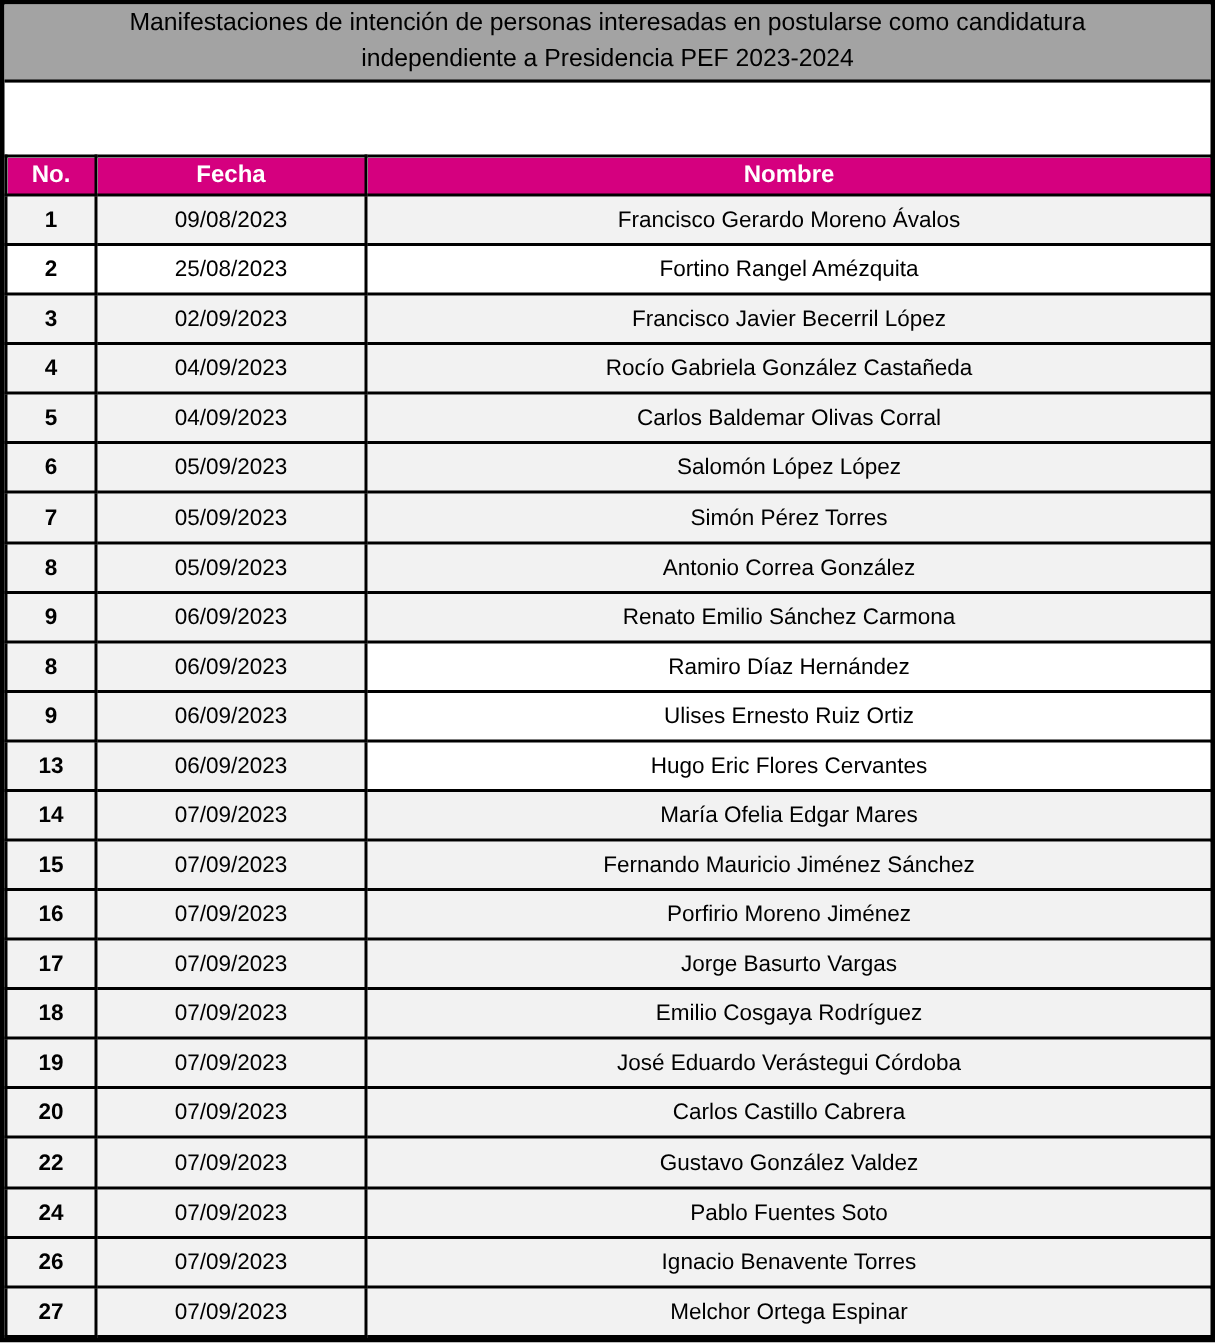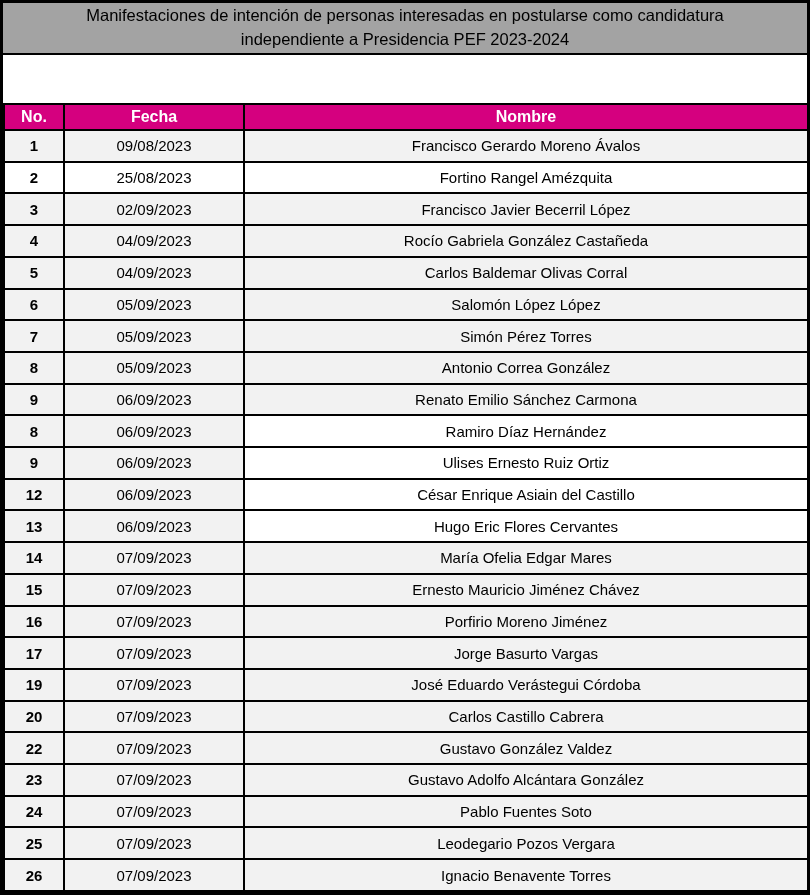--- a/index.html
+++ b/index.html
@@ -136,79 +136,74 @@
           <td class="cell-no">8</td>
           <td class="cell-fecha">06/09/2023</td>
           <td class="cell-nombre white-bg">Ramiro Díaz Hernández</td>
         </tr>
         <tr>
           <td class="cell-no">9</td>
           <td class="cell-fecha">06/09/2023</td>
           <td class="cell-nombre white-bg">Ulises Ernesto Ruiz Ortiz</td>
         </tr>
         <tr>
-          <td class="cell-no">12</td>
-          <td class="cell-fecha">06/09/2023</td>
-          <td class="cell-nombre white-bg">César Enrique Asiain del Castillo</td>
-        </tr>
-        <tr>
           <td class="cell-no">13</td>
           <td class="cell-fecha">06/09/2023</td>
           <td class="cell-nombre white-bg">Hugo Eric Flores Cervantes</td>
         </tr>
         <tr>
           <td class="cell-no">14</td>
           <td class="cell-fecha">07/09/2023</td>
           <td class="cell-nombre">María Ofelia Edgar Mares</td>
         </tr>
         <tr>
           <td class="cell-no">15</td>
           <td class="cell-fecha">07/09/2023</td>
-          <td class="cell-nombre">Ernesto Mauricio Jiménez Chávez</td>
+          <td class="cell-nombre">Fernando Mauricio Jiménez Sánchez</td>
         </tr>
         <tr>
           <td class="cell-no">16</td>
           <td class="cell-fecha">07/09/2023</td>
           <td class="cell-nombre">Porfirio Moreno Jiménez</td>
         </tr>
         <tr>
           <td class="cell-no">17</td>
           <td class="cell-fecha">07/09/2023</td>
           <td class="cell-nombre">Jorge Basurto Vargas</td>
         </tr>
         <tr>
+          <td class="cell-no">18</td>
+          <td class="cell-fecha">07/09/2023</td>
+          <td class="cell-nombre">Emilio Cosgaya Rodríguez</td>
+        </tr>
+        <tr>
           <td class="cell-no">19</td>
           <td class="cell-fecha">07/09/2023</td>
           <td class="cell-nombre">José Eduardo Verástegui Córdoba</td>
         </tr>
         <tr>
           <td class="cell-no">20</td>
           <td class="cell-fecha">07/09/2023</td>
           <td class="cell-nombre">Carlos Castillo Cabrera</td>
         </tr>
         <tr>
           <td class="cell-no">22</td>
           <td class="cell-fecha">07/09/2023</td>
           <td class="cell-nombre">Gustavo González Valdez</td>
         </tr>
         <tr>
-          <td class="cell-no">23</td>
-          <td class="cell-fecha">07/09/2023</td>
-          <td class="cell-nombre">Gustavo Adolfo Alcántara González</td>
-        </tr>
-        <tr>
           <td class="cell-no">24</td>
           <td class="cell-fecha">07/09/2023</td>
           <td class="cell-nombre">Pablo Fuentes Soto</td>
         </tr>
         <tr>
-          <td class="cell-no">25</td>
-          <td class="cell-fecha">07/09/2023</td>
-          <td class="cell-nombre">Leodegario Pozos Vergara</td>
-        </tr>
-        <tr>
           <td class="cell-no">26</td>
           <td class="cell-fecha">07/09/2023</td>
           <td class="cell-nombre">Ignacio Benavente Torres</td>
+        </tr>
+        <tr>
+          <td class="cell-no">27</td>
+          <td class="cell-fecha">07/09/2023</td>
+          <td class="cell-nombre">Melchor Ortega Espinar</td>
         </tr>
       </tbody>
   </table>
 </div>
 
 </body></html>

